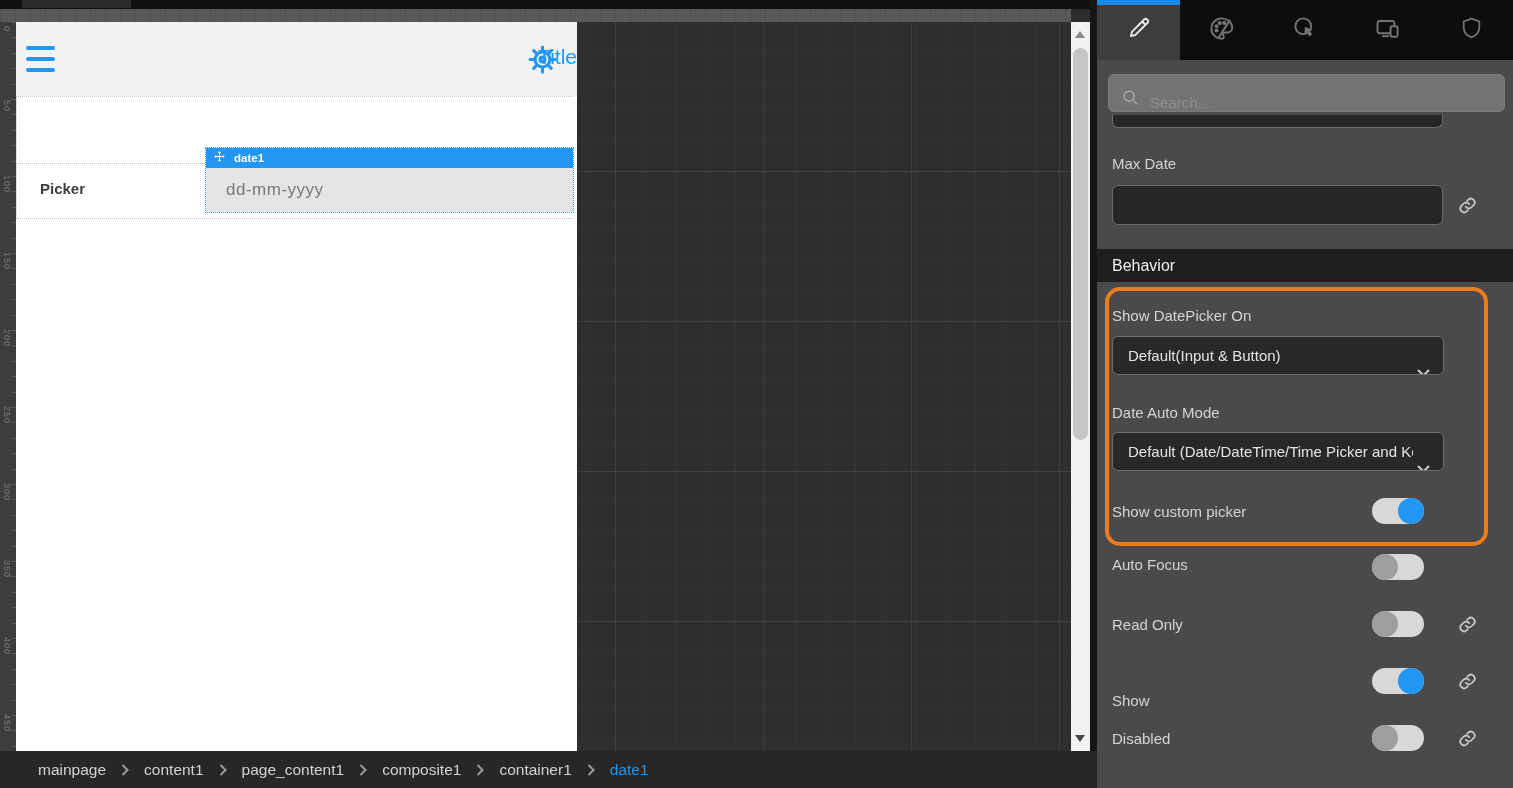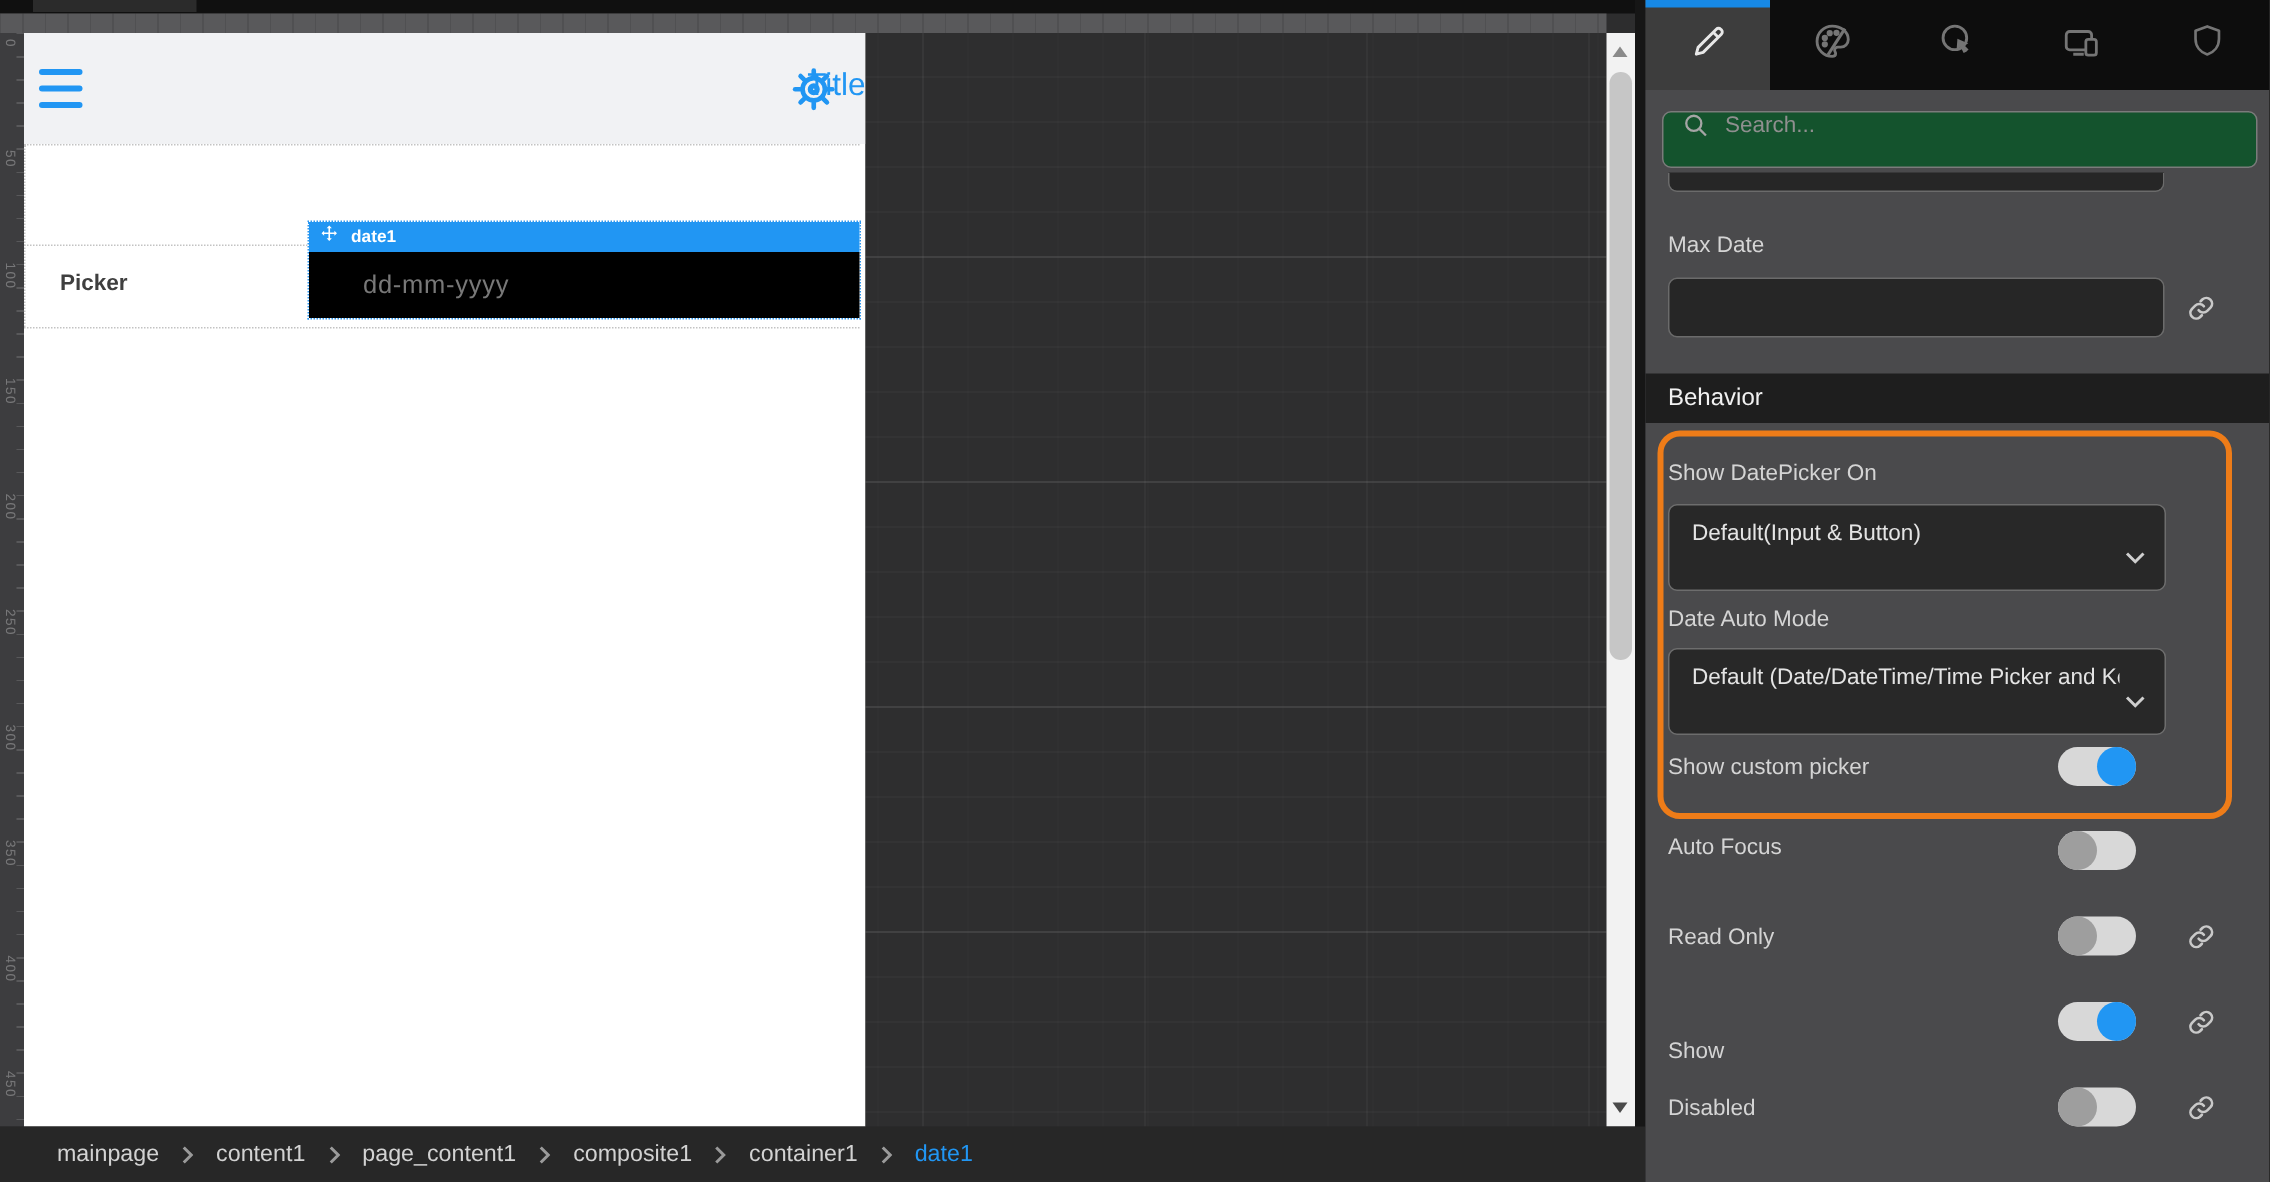--- a/index.html
+++ b/index.html
@@ -29,21 +29,21 @@
   .upload-btn .upload-text { color:#2196f3; font-size:18px; }
 
   .dotline-h { position:absolute; border-top:1px dotted #c3c3c3; height:0; }
   .dotline-v { position:absolute; border-left:1px dotted #c3c3c3; width:0; }
 
   .form-label { position:absolute; left:24px; top:158px; font-size:15px; font-weight:bold; color:#3f3f3f; }
 
   .date-widget { position:absolute; left:189px; top:125px; width:369px; height:66px; border:1px dotted #2f97ef; background:#fff; }
   .widget-titlebar { height:20px; background:#2196f3; display:flex; align-items:center; gap:8px; padding-left:7px; cursor:move; }
   .widget-titlebar .wname { color:#fff; font-size:11.5px; font-weight:bold; }
-  .widget-input { height:44px; background:#000000; display:flex; align-items:center; padding-left:36px; }
+  .widget-input { height:44px; background:#e5e5e5; display:flex; align-items:center; padding-left:20px; }
   .widget-input .ph { color:#787878; font-size:17px; letter-spacing:.5px; }
 
   .grid-area { position:absolute; left:577px; top:22px; width:494px; height:729px; background:#2e2e2f;
     background-image:
       linear-gradient(90deg, rgba(255,255,255,.065) 1px, transparent 1px),
       linear-gradient(0deg,  rgba(255,255,255,.065) 1px, transparent 1px),
       linear-gradient(90deg, rgba(255,255,255,.025) 1px, transparent 1px),
       linear-gradient(0deg,  rgba(255,255,255,.025) 1px, transparent 1px);
     background-size:148px 100%, 100% 150px, 30px 100%, 100% 30px;
     background-position:38px 0, 0 150px, 8px 0, 0 0; }
@@ -59,34 +59,34 @@
   .crumb.active { color:#2196f3; }
   .crumb-sep { display:flex; align-items:center; }
 
   
   .panel { position:absolute; left:1097px; top:0; width:416px; height:788px; background:#4a4a4c; }
   .tabs { position:absolute; left:0; top:0; width:416px; height:60px; background:#0d0d0d; display:flex; }
   .tab { flex:1; display:flex; align-items:center; justify-content:center; position:relative; cursor:pointer; }
   .tab.active { background:#3d3d3d; }
   .tab.active::before { content:""; position:absolute; left:0; top:0; width:100%; height:5px; background:#1789e6; }
 
-  .search-box { position:absolute; left:11px; top:74px; width:397px; height:38px; border:1px solid #7b7b7b; border-radius:6px; background:#14532d; display:flex; align-items:flex-start; gap:10px; padding-left:13px; }
+  .search-box { position:absolute; left:11px; top:74px; width:397px; height:38px; border:1px solid #7b7b7b; border-radius:6px; background:#737373; display:flex; align-items:flex-end; gap:10px; padding-left:13px; }
   .search-box input { background:transparent; border:none; outline:none; color:#cfcfcf; font-size:15px; width:320px; font-family:"Liberation Sans", sans-serif; }
   .search-box input::placeholder { color:#8f8f8f; }
 
   .partial-input { position:absolute; left:15px; top:115px; width:331px; height:13px; background:#262626; border:1px solid #6b6b6b; border-top:none; border-radius:0 0 6px 6px; }
 
   .fld-label { position:absolute; font-size:15px; color:#d4d4d4; }
   .fld-input { position:absolute; width:331px; height:40px; background:#262626; border:1px solid #6b6b6b; border-radius:6px; color:#e4e4e4; font-size:15px; padding-left:14px; font-family:"Liberation Sans", sans-serif; outline:none; }
 
   .section-hdr { position:absolute; left:0; top:249px; width:416px; height:33px; background:#1e1e1e; color:#f1f1f1; font-size:16px; line-height:33px; padding-left:15px; }
 
   .hl-box { position:absolute; left:8px; top:287px; width:383px; height:259px; border:4px solid #ee7c18; border-radius:15px; pointer-events:none; }
 
-  .select { position:absolute; width:332px; height:58px; background:#282828; border:1px solid #6d6d6d; border-radius:6px; color:#e4e4e4; font-size:15px; line-height:38px; padding-left:15px; cursor:pointer; overflow:hidden; }
+  .select { position:absolute; width:332px; height:39px; background:#282828; border:1px solid #6d6d6d; border-radius:6px; color:#e4e4e4; font-size:15px; line-height:38px; padding-left:15px; cursor:pointer; overflow:hidden; }
   .select .sel-text { display:block; width:285px; overflow:hidden; white-space:nowrap; }
   .select .chev { position:absolute; right:13px; top:16px; }
 
   .toggle { position:absolute; width:52px; height:26px; border-radius:13px; background:#d8d8d8; cursor:pointer; }
   .toggle .knob { position:absolute; left:0; top:0; width:26px; height:26px; border-radius:50%; background:#9e9e9e; }
   .toggle.on .knob { left:26px; background:#2196f3; }
 
   .link-btn { position:absolute; width:22px; height:22px; cursor:pointer; }
 </style>
 </head>

